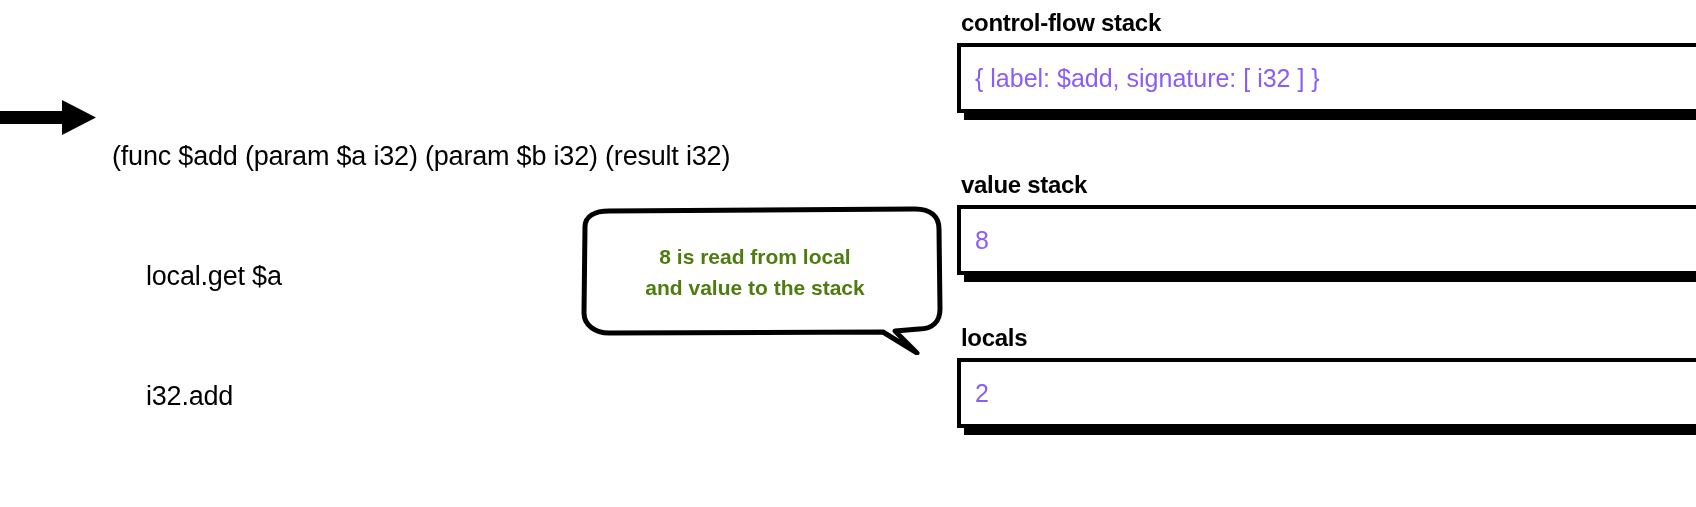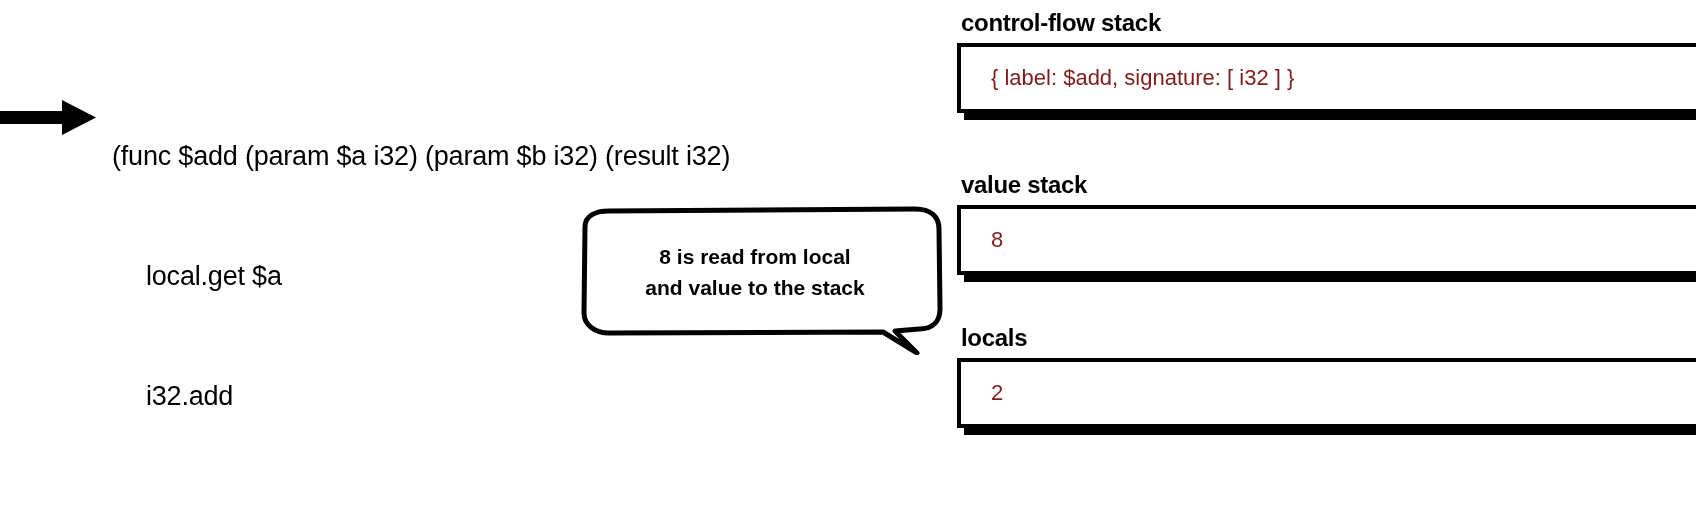--- a/index.html
+++ b/index.html
@@ -63,21 +63,21 @@
     position: absolute;
     left: 0;
     top: 0;
   }
   #callout-text {
     position: absolute;
     left: 18px;
     top: 36px;
     width: 344px;
     text-align: center;
-    color: #000000;
+    color: #4d7c0f;
     font-family: "Liberation Sans", sans-serif;
     font-size: 21px;
     font-weight: 600;
     line-height: 31px;
   }
   .callout-line { display: block; }
 
   
   .panel {
     position: absolute;
@@ -98,26 +98,26 @@
     position: relative;
     width: 760px;
     height: 70px;
     background: #ffffff;
     border: 4px solid #000000;
     box-shadow: 7px 7px 0 0 #000000;
     box-sizing: border-box;
   }
   .panel-box-content {
     position: absolute;
-    left: 30px;
+    left: 14px;
     top: 50%;
     transform: translateY(-50%);
-    color: #7f1d1d;
+    color: #8b5cf6;
     font-family: "Liberation Sans", sans-serif;
-    font-size: 22px;
+    font-size: 25px;
     font-weight: 500;
     line-height: 30px;
     white-space: nowrap;
   }
 
   #panel-control-flow { top: 10px; }
   #panel-value-stack  { top: 172px; }
   #panel-locals       { top: 325px; }
 </style>
 </head>

